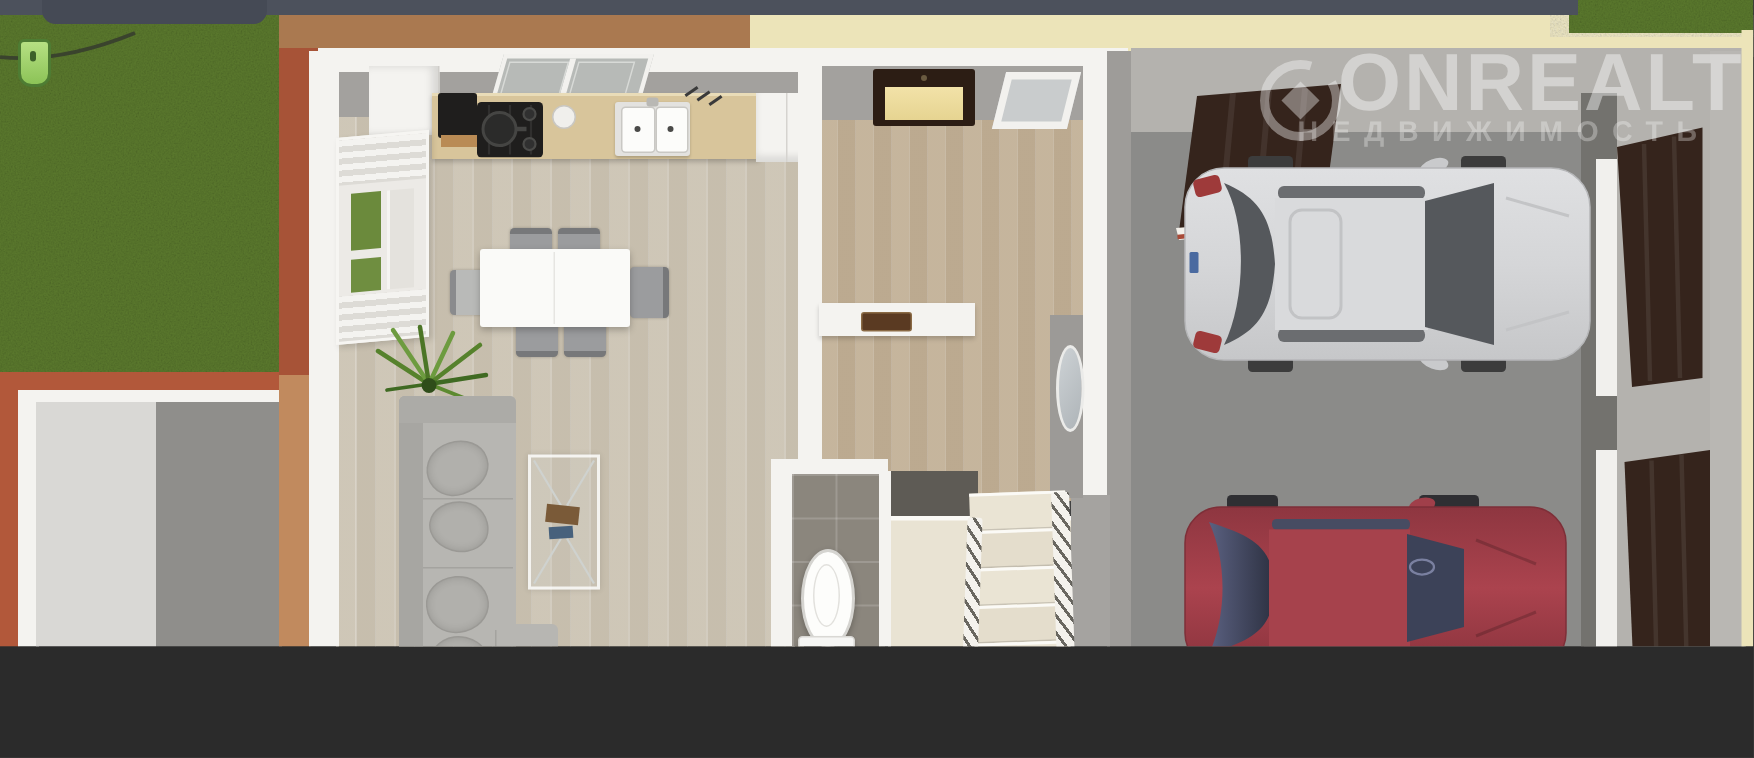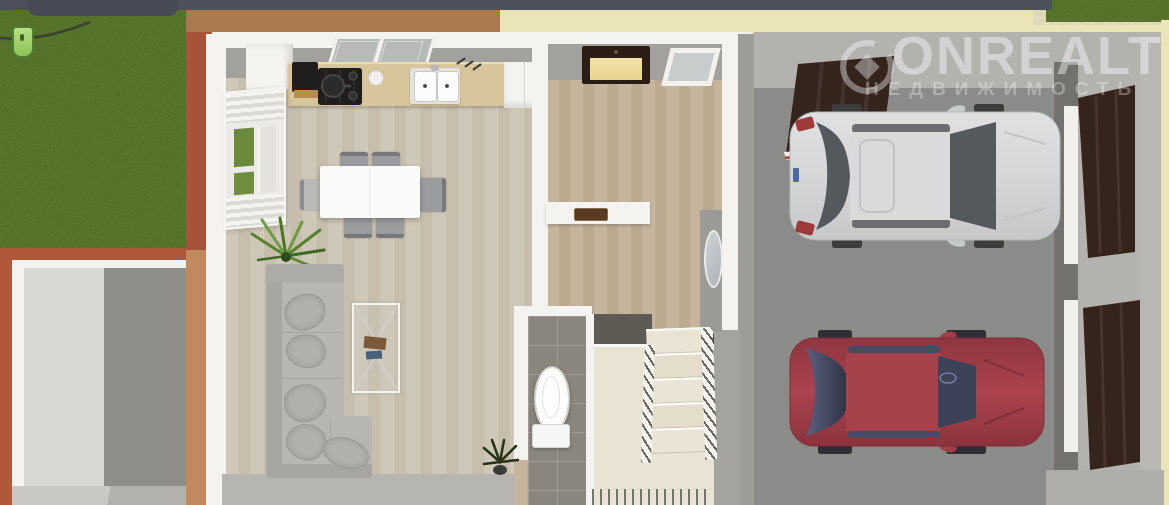--- a/index.html
+++ b/index.html
@@ -1,16 +1,16 @@
 <!DOCTYPE html>
 <html style="--c-top-bar: #4c515c; --c-top-tab: #454a55; --c-grass: #5b7a2d; --c-exterior-brown: #aa7950; --c-exterior-rust: #b2583a; --c-exterior-tan: #c18a5e; --c-exterior-cream: #ece4b9; --c-wall-white: #f4f3f0; --c-wall-gray: #a3a19e; --c-floor-light: #cdc5b5; --c-floor-warm: #c2b198; --c-counter: #d8c59b; --c-appliance-dark: #1f1e1d; --c-hood-shelf: #b98b55; --c-sofa: #b7b6b2; --c-sofa-dark: #a7a6a2; --c-table-white: #fafaf8; --c-chair-gray: #9b9c9e; --c-tile-gray: #8b867d; --c-tile-dark: #5e5b55; --c-stair-beige: #e9e3d3; --c-garage-wall: #b4b2ae; --c-garage-floor: #8b8b89; --c-garage-shadow: #73726e; --c-door-brown: #35241c; --c-door-frame-white: #f1f0ed; --c-car-silver: #d5d6d8; --c-car-red: #a03f4a; --c-glass-dark: #55585c; --c-glass-blue: #3c4258; --c-room-light-wall: #d9d8d5; --c-room-dark-wall: #8f8e8b; --c-bottom-band: #b6b5b2; --c-marker-green: #9ed06a; --c-watermark-strong: rgba(255,255,255,0.42); --c-watermark-soft: rgba(255,255,255,0.30);"><head>
 <meta charset="utf-8">
 <style>
   html,body{margin:0;padding:0;background:#2b2b2b;font-family:"Liberation Sans",sans-serif;}
-  .stage{position:relative;width:1169px;height:505px;overflow:hidden;background:#404040;}
+  .stage{position:relative;width:1169px;height:431px;overflow:hidden;background:#404040;}
   .abs{position:absolute;}
   
   .grass{background-color:var(--c-grass);}
   .grass .grain{position:absolute;inset:0;filter:url(#grainF);opacity:.5;mix-blend-mode:multiply;}
   .floor-light{background-color:var(--c-floor-light);
     background-image:
       repeating-linear-gradient(90deg,rgba(255,255,255,.22) 0 1px,rgba(255,255,255,0) 1px 13px),
       repeating-linear-gradient(90deg,rgba(104,92,74,.16) 0 1px,rgba(0,0,0,0) 1px 26px),
       repeating-linear-gradient(90deg,rgba(142,128,104,.10) 13px 26px,rgba(218,212,200,.12) 26px 39px);}
   .floor-warm{background-color:var(--c-floor-warm);

